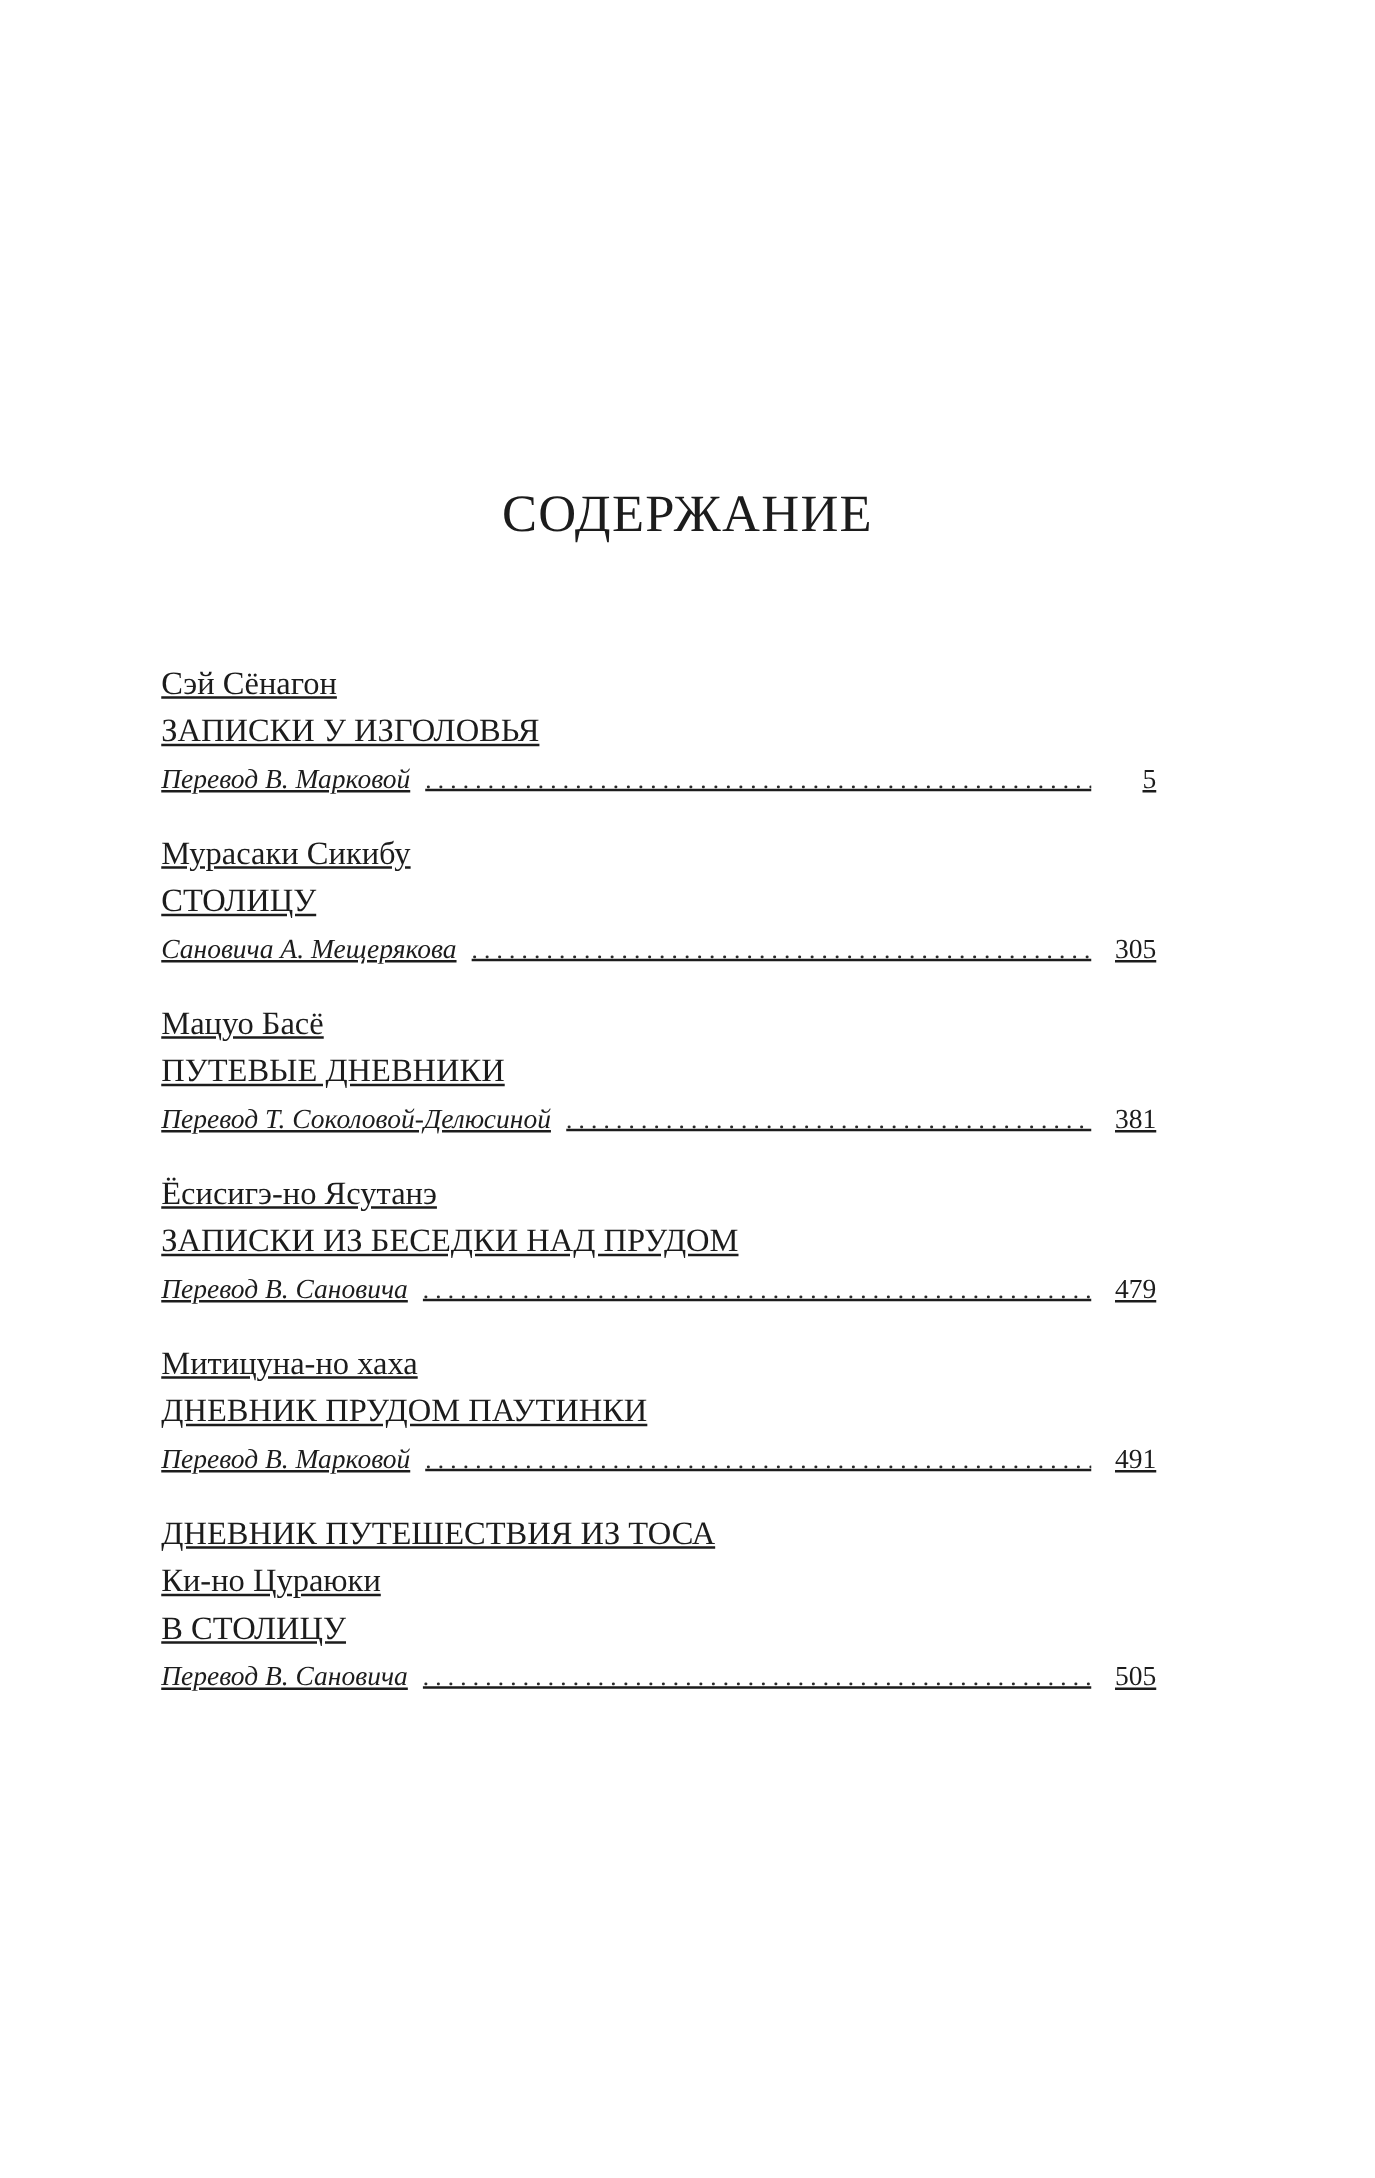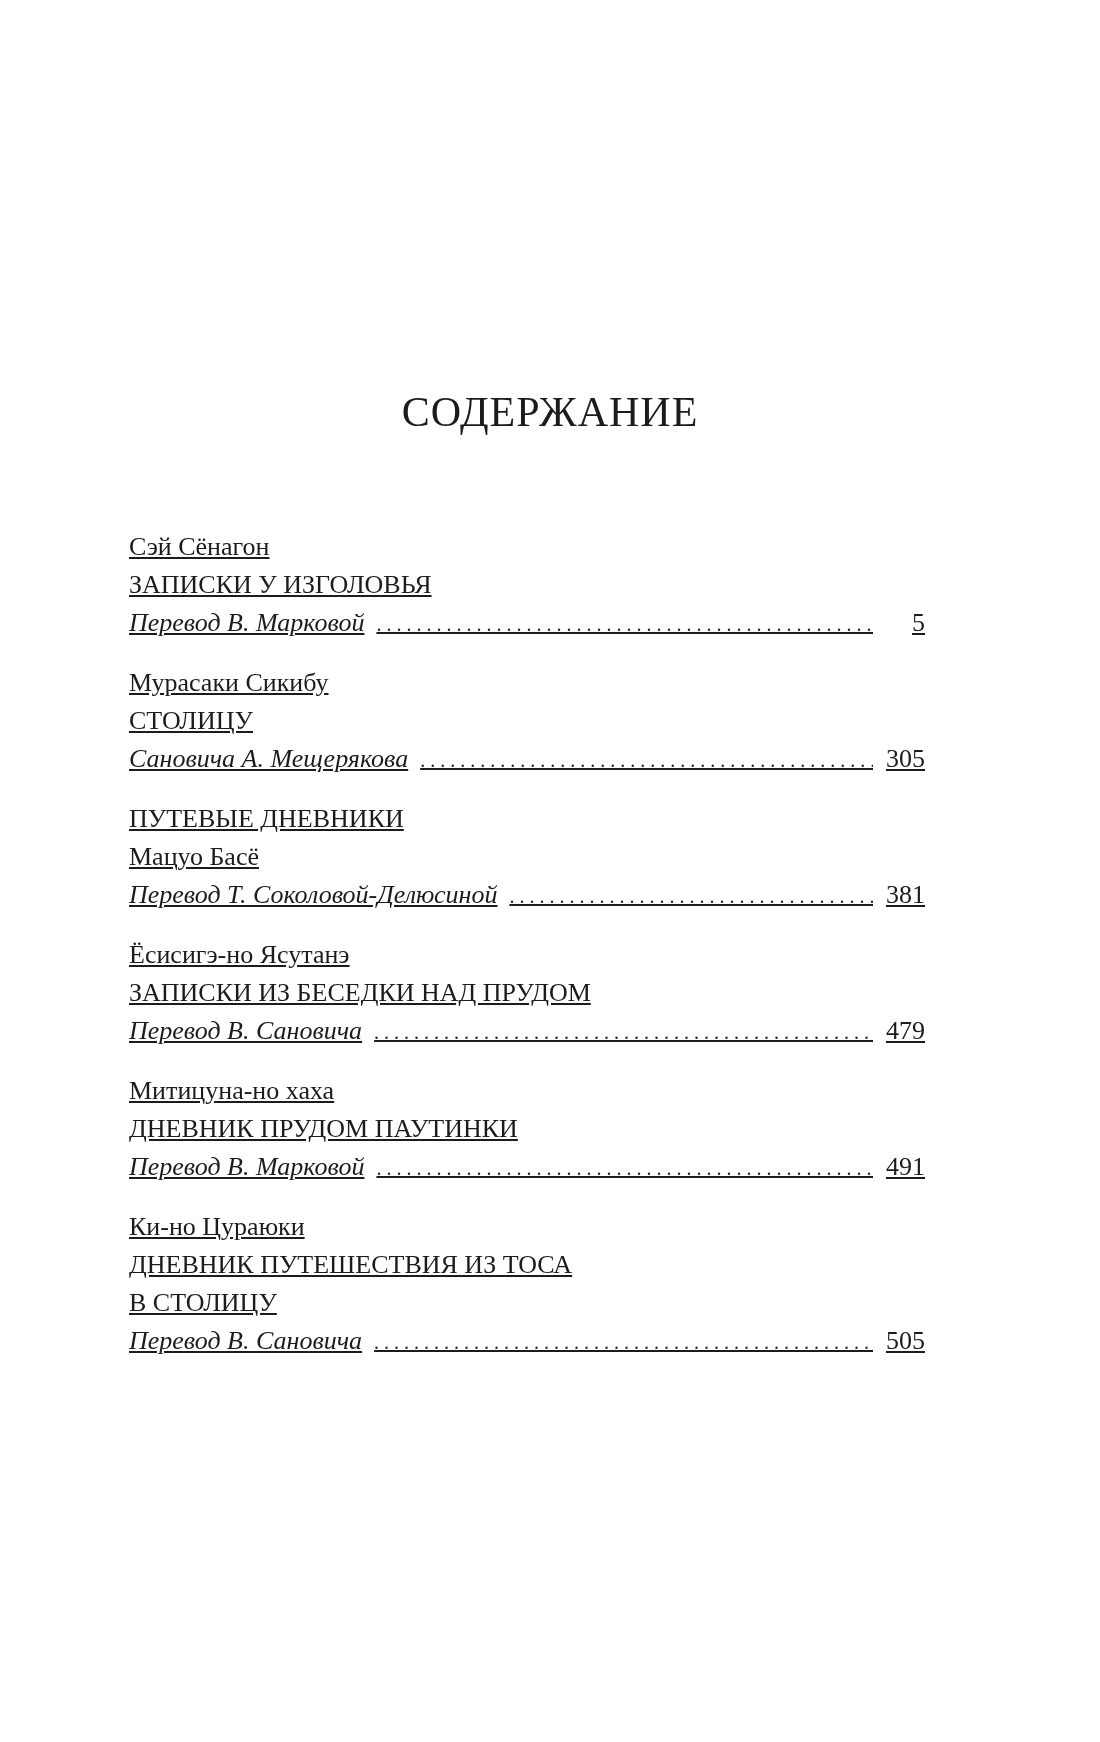--- a/index.html
+++ b/index.html
@@ -39,21 +39,21 @@
     }
     .line {
       font-size: 26px;
       line-height: 38px;
       height: 38px;
       white-space: nowrap;
     }
     .translator-row {
       display: flex;
       align-items: baseline;
-      font-size: 26px;
+      font-size: 22px;
       line-height: 38px;
       height: 38px;
     }
     .translator {
       font-style: italic;
       white-space: nowrap;
     }
     .leader {
       flex: 1;
       overflow: hidden;
@@ -94,22 +94,22 @@
     <div class="line">Мурасаки Сикибу</div>
     <div class="line">СТОЛИЦУ</div>
     <div class="translator-row">
       <span class="translator">Сановича А. Мещерякова</span>
       <span class="leader"></span>
       <span class="page-num">305</span>
     </div>
   </div>
 
   <div class="entry">
+    <div class="line">Мацуо Басё</div>
     <div class="line">ПУТЕВЫЕ ДНЕВНИКИ</div>
-    <div class="line">Мацуо Басё</div>
     <div class="translator-row">
       <span class="translator">Перевод Т. Соколовой-Делюсиной</span>
       <span class="leader"></span>
       <span class="page-num">381</span>
     </div>
   </div>
 
   <div class="entry">
     <div class="line">Ёсисигэ-но Ясутанэ</div>
     <div class="line">ЗАПИСКИ ИЗ БЕСЕДКИ НАД ПРУДОМ</div>
@@ -124,22 +124,22 @@
     <div class="line">Митицуна-но хаха</div>
     <div class="line">ДНЕВНИК ПРУДОМ ПАУТИНКИ</div>
     <div class="translator-row">
       <span class="translator">Перевод В. Марковой</span>
       <span class="leader"></span>
       <span class="page-num">491</span>
     </div>
   </div>
 
   <div class="entry">
+    <div class="line">ДНЕВНИК ПУТЕШЕСТВИЯ ИЗ ТОСА</div>
     <div class="line">Ки-но Цураюки</div>
-    <div class="line">ДНЕВНИК ПУТЕШЕСТВИЯ ИЗ ТОСА</div>
     <div class="line">В СТОЛИЦУ</div>
     <div class="translator-row">
       <span class="translator">Перевод В. Сановича</span>
       <span class="leader"></span>
       <span class="page-num">505</span>
     </div>
   </div>
 
 </div>
 

